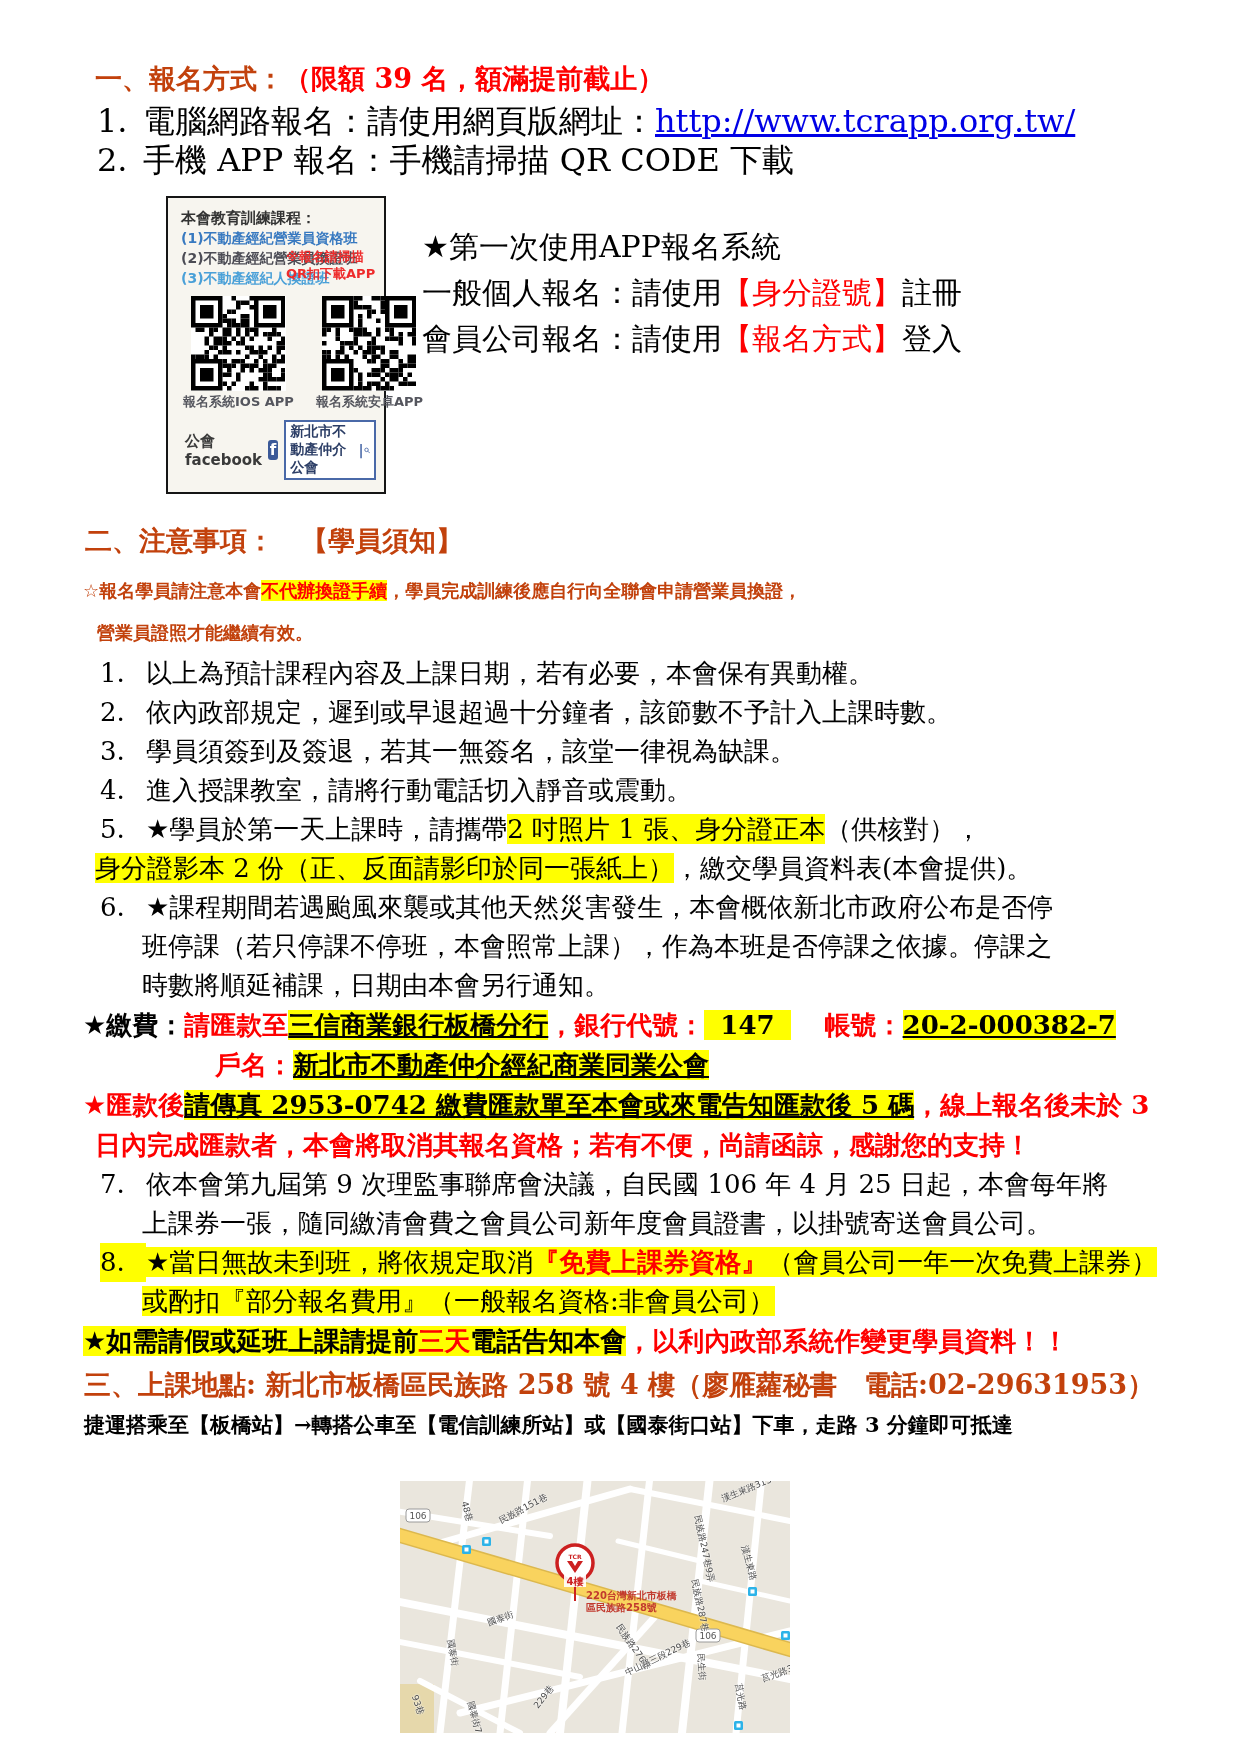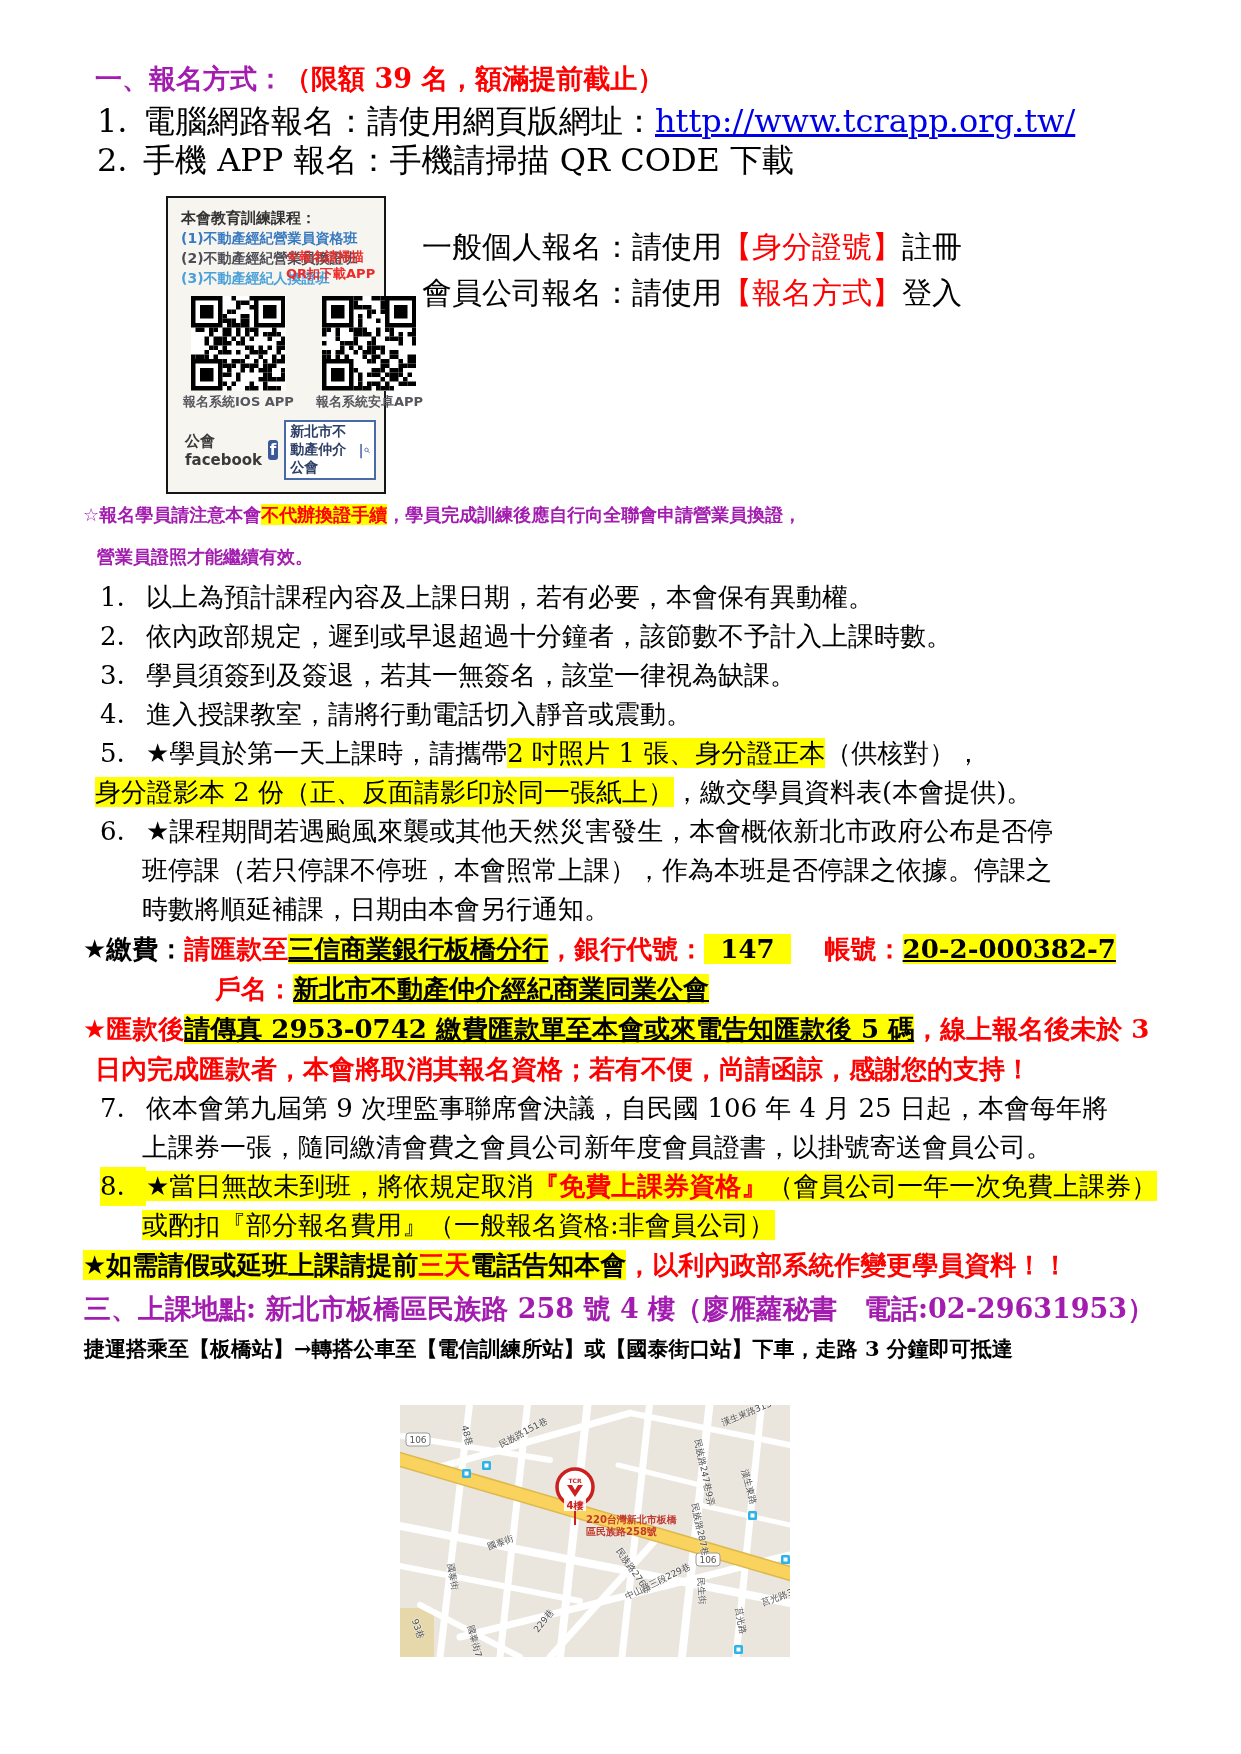--- a/index.html
+++ b/index.html
@@ -1,18 +1,18 @@
 <!DOCTYPE html>
 <html><head>
 <meta charset="utf-8">
 <style>
   html,body{margin:0;padding:0;background:#fff;}
   body{width:1241px;height:1754px;font-family:"DejaVu Serif","DejaVu Sans",serif;color:#000;}
   .page{position:relative;width:1241px;height:1754px;overflow:hidden;background:#fff;}
-  .blue{color:#a21caf;font-weight:bold;}
+  .blue{color:#c2410c;font-weight:bold;}
   .red{color:#fe0000;}
   .redb{color:#fe0000;font-weight:bold;}
   .hl{background:#ffff00;}
   .ul{text-decoration:underline;}
   .h1{margin:60px 0 4px 95px;font-size:27px;line-height:38px;}
   .li1{margin-left:97px;font-size:32px;line-height:39px;}
   .num{display:inline-block;width:46px;}
   a.link{color:#0000e6;text-decoration:underline;}
   
   .qr-row{display:flex;margin:16px 0 0 166px;align-items:flex-start;}
@@ -400,29 +400,31 @@
           <span>新北市不動產仲介公會</span>
           <span class="fb-div">|</span>
           <svg width="13" height="13" viewBox="0 0 13 13">
             <circle cx="5.2" cy="5.2" r="3.6" fill="none" stroke="#4a69a8" stroke-width="1.8"></circle>
             <line x1="8" y1="8" x2="12" y2="12" stroke="#4a69a8" stroke-width="1.8"></line>
           </svg>
         </span>
       </div>
     </div>
     <div class="app-note">
+      <div>★第一次使用APP報名系統</div>
       <div>
         <span>一般個人報名：請使用</span><span class="red">【身分證號】</span><span>註冊</span>
       </div>
       <div>
         <span>會員公司報名：請使用</span><span class="red">【報名方式】</span><span>登入</span>
       </div>
     </div>
   </div>
 
+  <div class="h2 blue">二、注意事項：　【學員須知】</div>
   <div class="star-p">
     <span class="blue">☆報名學員請注意本會</span><span class="redb hl">不代辦換證手續</span><span class="blue">，學員完成訓練後應自行向全聯會申請營業員換證，</span>
   </div>
   <div class="star-p">
     <span class="blue ind">營業員證照才能繼續有效。</span>
   </div>
 
   <div class="nrow">
     <span class="num">1.</span>
       <span>以上為預計課程內容及上課日期，若有必要，本會保有異動權。</span>

